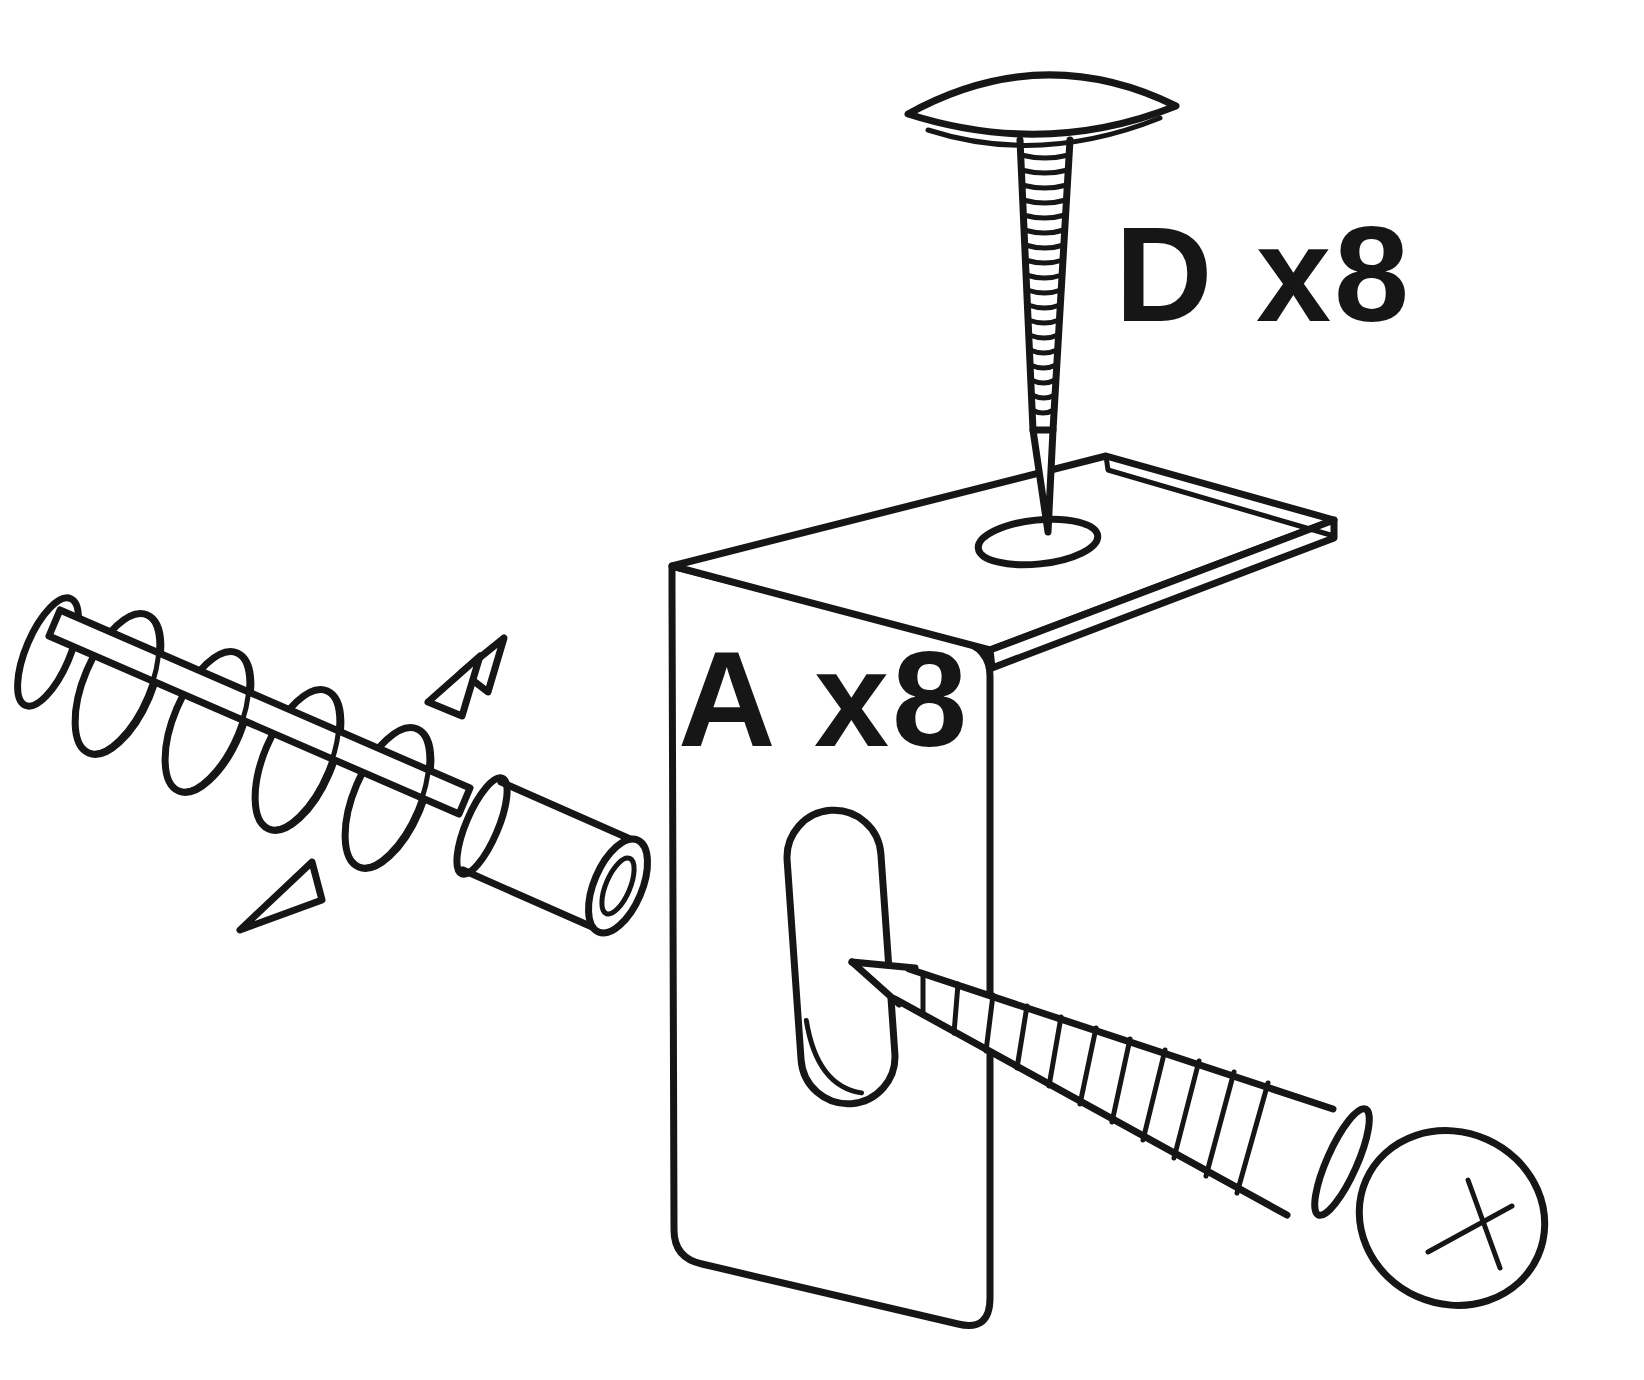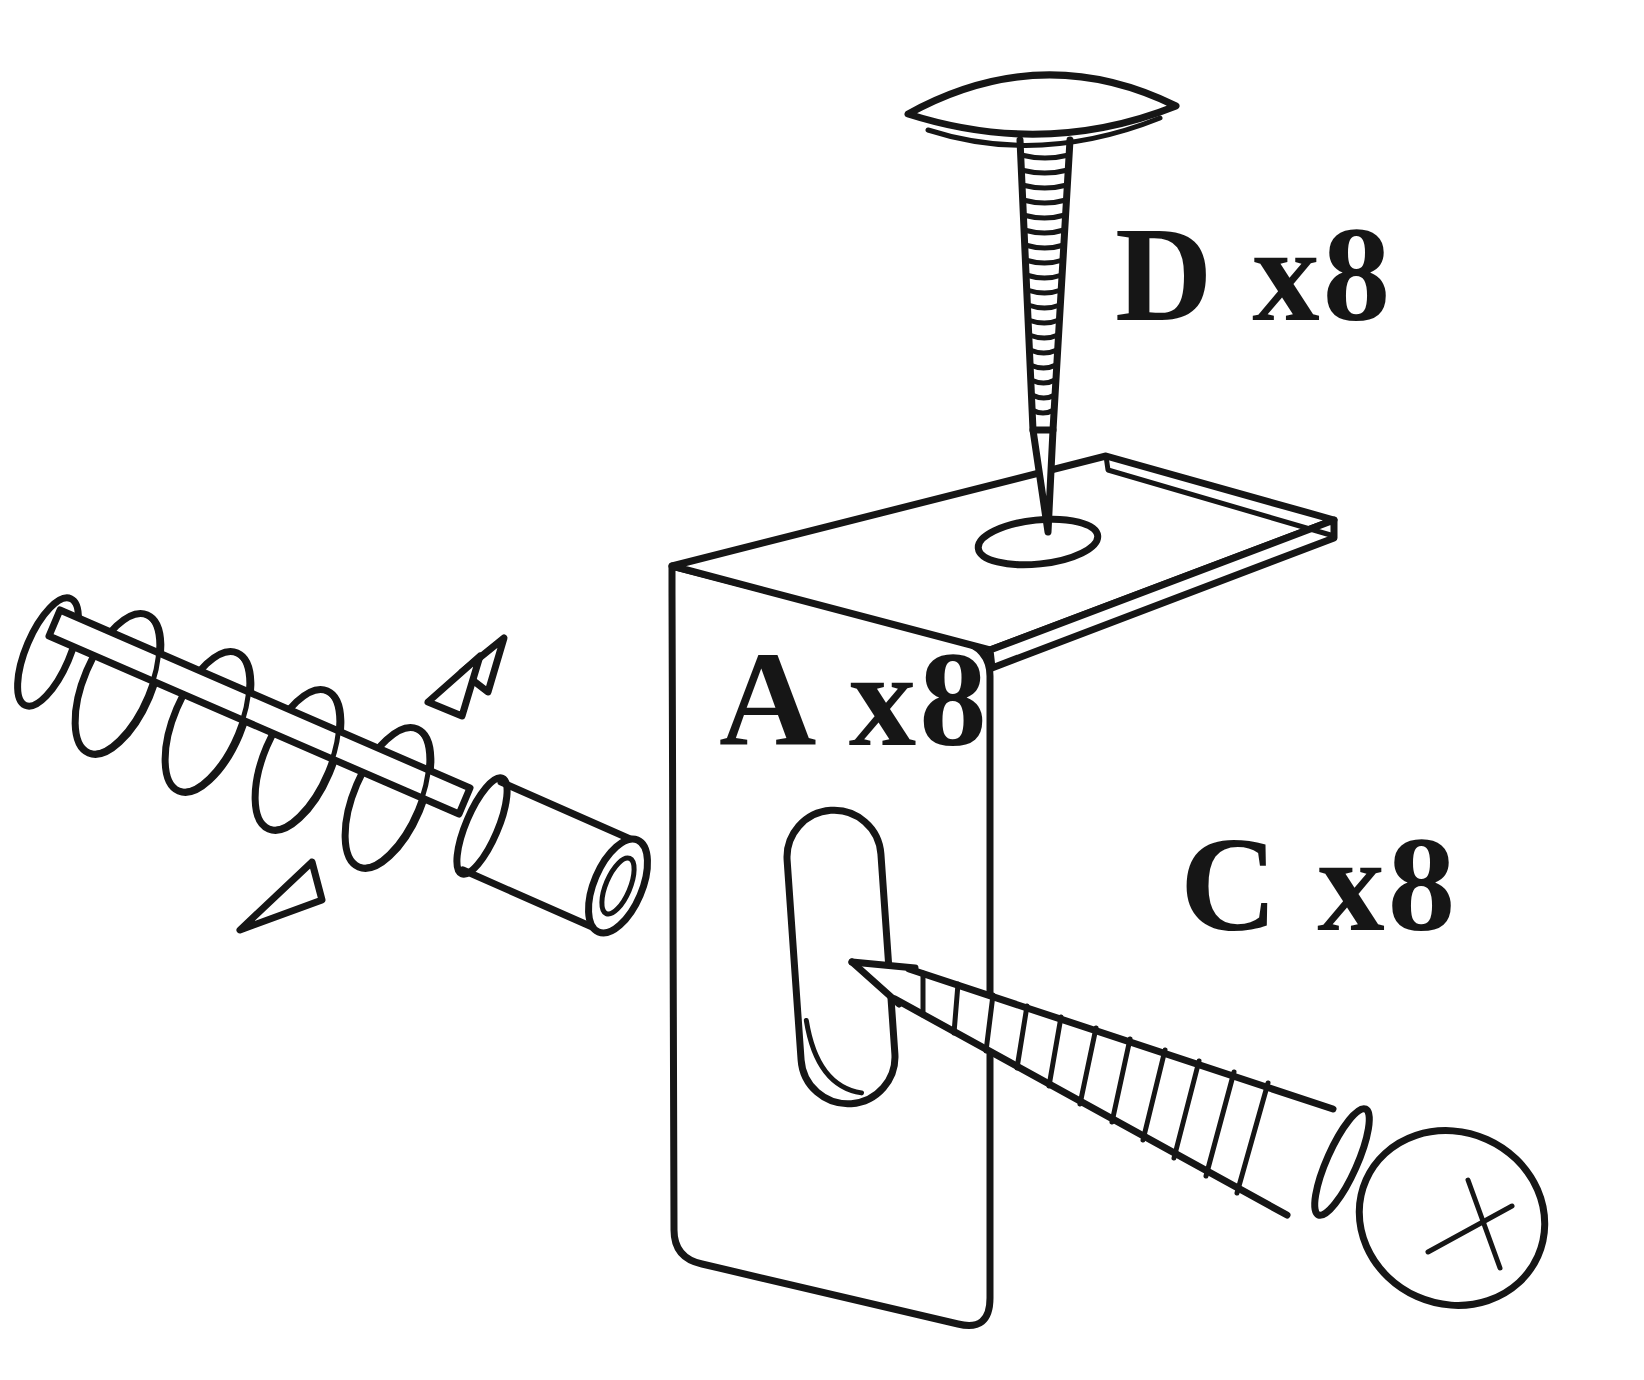--- a/index.html
+++ b/index.html
@@ -6,32 +6,32 @@
   #canvas{
     position:relative;
     width:1644px;height:1380px;
     background:#ffffff;
     overflow:hidden;
     font-family:"Liberation Sans", sans-serif;
   }
   #art{position:absolute;left:0;top:0;}
   .label{
     position:absolute;
-    font-family:Liberation Serif, serif;
+    font-family:Liberation Sans, sans-serif;
     font-weight:bold;
     font-size:135px;
     line-height:1;
     color:#161616;
     letter-spacing:3px;
     white-space:nowrap;
     user-select:none;
   }
   #label-b{left:193px;top:428px;}
   #label-d{left:1115px;top:207px;}
-  #label-a{left:719px;top:632px;}
+  #label-a{left:678px;top:632px;}
   #label-c{left:1180px;top:817px;}
   
   .ln{stroke:#161616;stroke-width:7;fill:none;stroke-linecap:round;stroke-linejoin:round;}
   .shape{stroke:#161616;stroke-width:7;fill:#ffffff;stroke-linecap:round;stroke-linejoin:round;}
   .thin{stroke:#161616;stroke-width:5;fill:none;stroke-linecap:round;stroke-linejoin:round;}
   .fillonly{fill:#ffffff;stroke:none;}
 </style>
 </head>
 <body>
 
@@ -154,15 +154,14 @@
 
       <ellipse class="shape" cx="1342" cy="1162" rx="15" ry="58" transform="rotate(24 1342 1162)"></ellipse>
 
       <path class="thin" d="M 1468 1180 L 1500 1268"></path>
       <path class="thin" d="M 1512 1206 L 1428 1252"></path>
     </g>
   </svg>
 
   <div id="label-d" class="label">D x8</div>
   <div id="label-a" class="label">A x8</div>
-  <div id="label-c" class="label">C x8</div>
 
 </div>
 
 </body></html>

